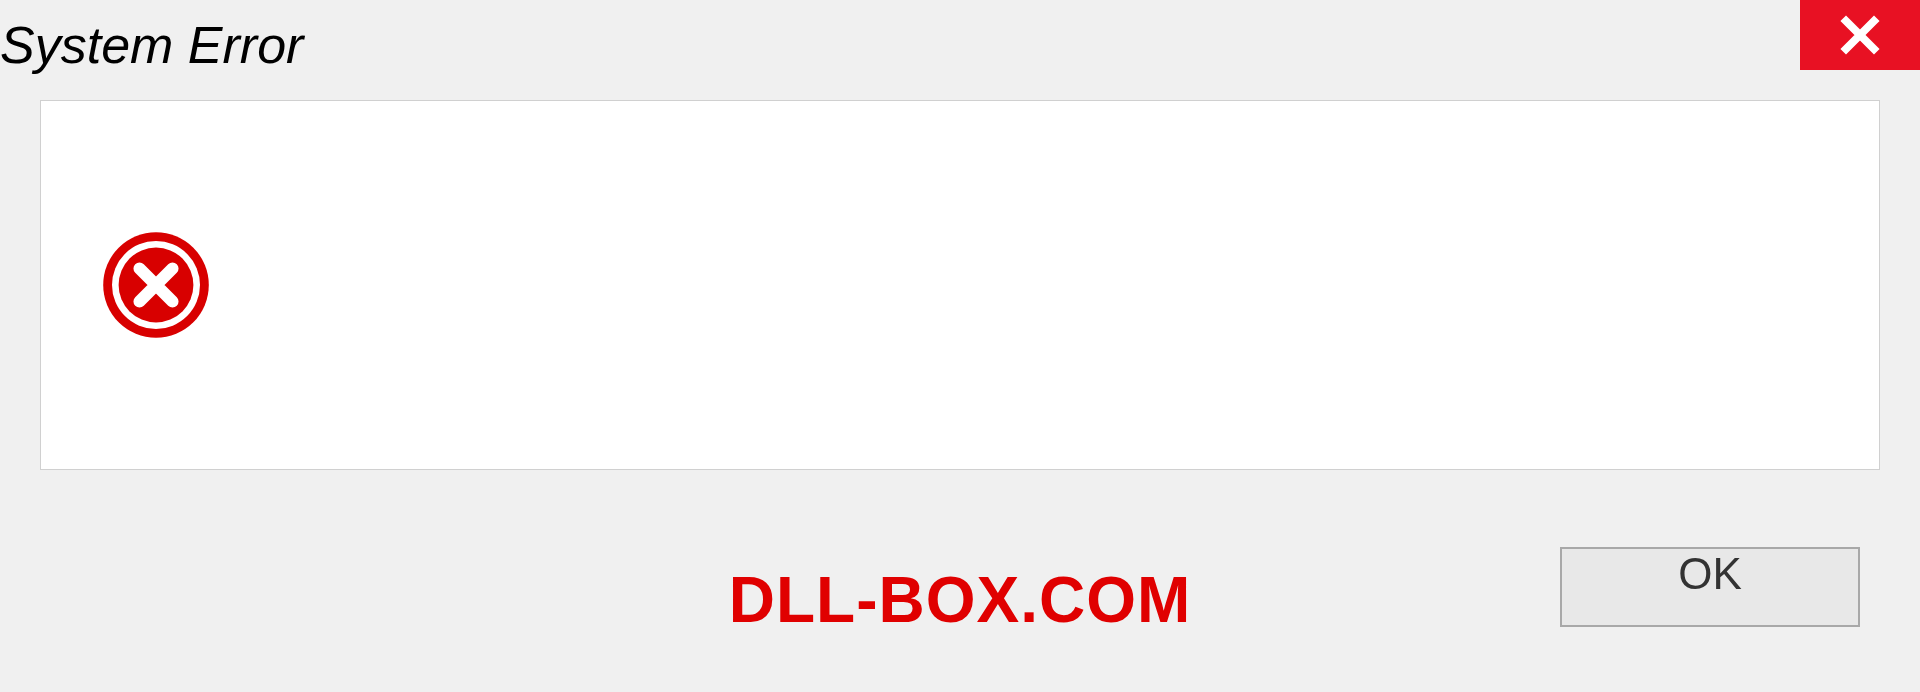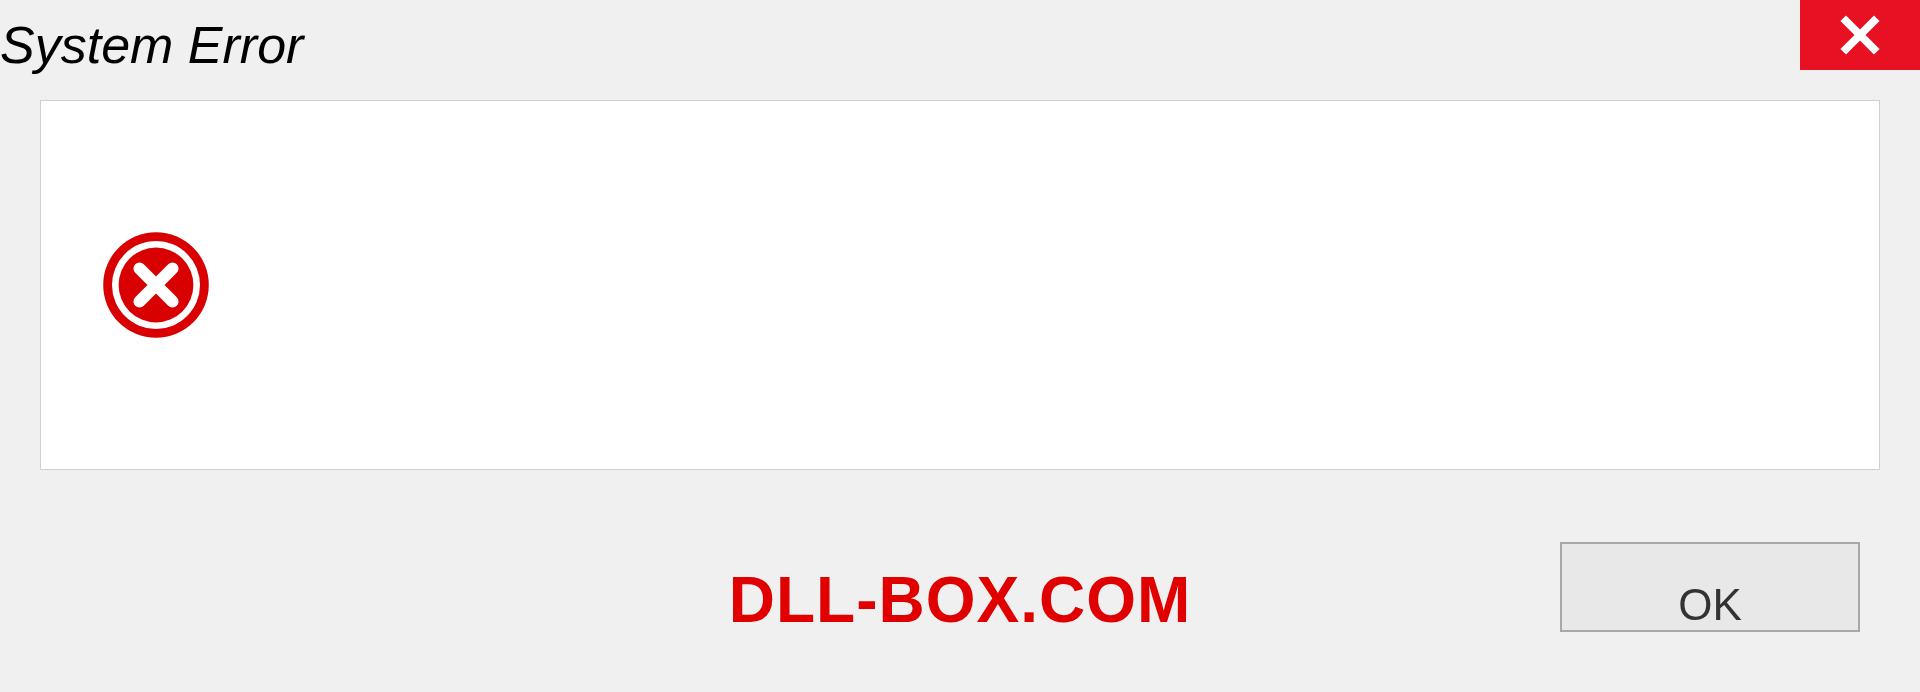--- a/index.html
+++ b/index.html
@@ -83,29 +83,29 @@
       transform: translateX(-50%);
       bottom: 55px;
       font-size: 64px;
       font-weight: 900;
       color: #e00000;
       letter-spacing: 1px;
       font-family: Arial, sans-serif;
     }
     .ok-button {
       width: 300px;
-      height: 90px;
+      height: 80px;
       background: #e8e8e8;
       border: 2px solid #a8a8a8;
       font-size: 44px;
       color: #333;
       cursor: pointer;
       font-family: inherit;
       display: flex;
-      align-items: flex-end;
+      align-items: flex-start;
       justify-content: center;
     }
   </style>
 </head>
 <body>
 
 <div class="titlebar">
   <div class="title">System Error</div>
   <div class="close-btn">
     <svg viewBox="0 0 24 24">

